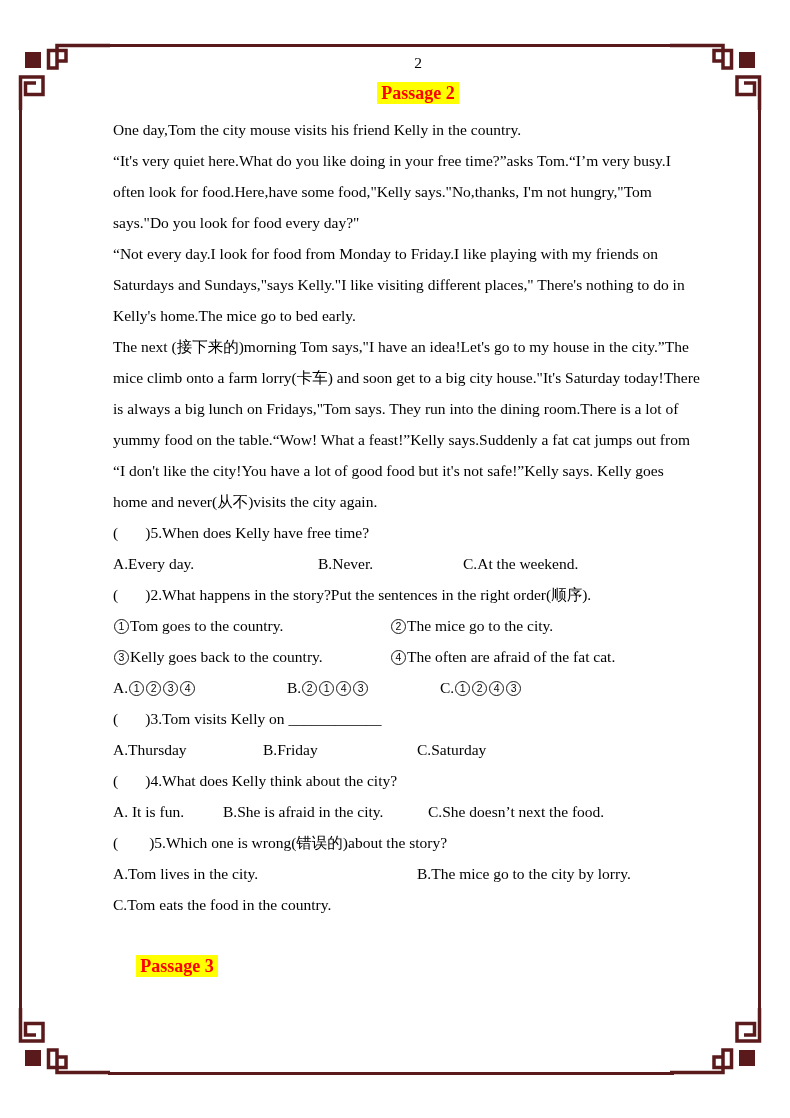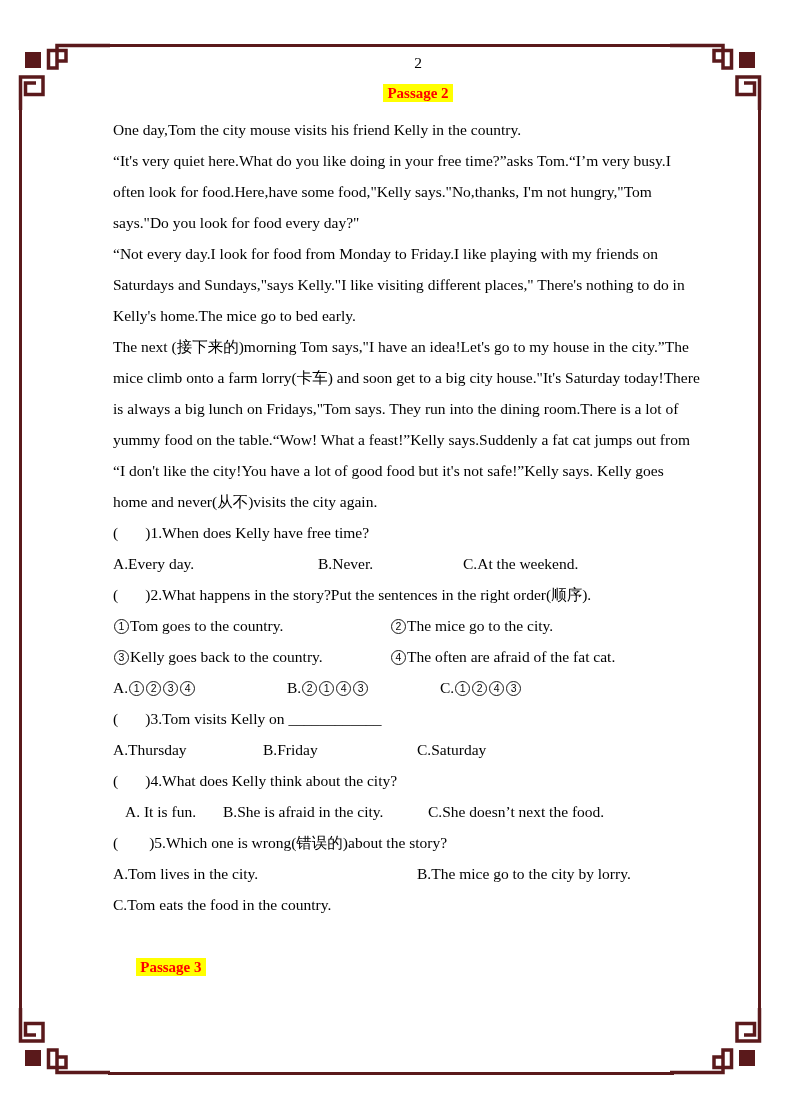--- a/index.html
+++ b/index.html
@@ -16,21 +16,21 @@
   .fl-right  { left:758px; top:108px; width:3px; height:904px; }
   .corner { position:absolute; width:110px; height:110px; }
   .c-tl { left:0;     top:0; }
   .c-tr { left:670px; top:0;     transform:scaleX(-1); }
   .c-bl { left:0;     top:1008px; transform:scaleY(-1); }
   .c-br { left:670px; top:1008px; transform:scale(-1,-1); }
   
   .page-num { position:absolute; top:52px; left:113px; width:610px; text-align:center;
               font-size:15.5px; line-height:22px; }
   .passage-title { position:absolute; top:80px; left:113px; width:610px; text-align:center; line-height:26px; }
-  .hl { background:#ffff00; color:#fe0000; font-weight:bold; font-size:15px; padding:1px 4px; }
+  .hl { background:#ffff00; color:#fe0000; font-weight:bold; font-size:18px; padding:1px 4px; }
   
   .content { position:absolute; left:113px; top:114px; width:610px; }
   .line { position:relative; height:31px; line-height:31px; font-size:15.5px; white-space:pre; }
   .seg  { position:absolute; top:0; white-space:pre; }
   .center { text-align:left; }
   .circ {
     display:inline-block; width:13px; height:13px; border:1.3px solid #1a1a1a; border-radius:50%;
     font-size:10.5px; line-height:13px; text-align:center; vertical-align:1.5px;
     font-family:"Liberation Sans","DejaVu Sans",sans-serif; margin:0 1px;
   }
@@ -81,21 +81,21 @@
     <div class="line">“Not every day.I look for food from Monday to Friday.I like playing with my friends on</div>
     <div class="line">Saturdays and Sundays,"says Kelly."I like visiting different places," There's nothing to do in</div>
     <div class="line">Kelly's home.The mice go to bed early.</div>
     <div class="line">The next (接下来的)morning Tom says,"I have an idea!Let's go to my house in the city.”The</div>
     <div class="line">mice climb onto a farm lorry(卡车) and soon get to a big city house."It's Saturday today!There</div>
     <div class="line">is always a big lunch on Fridays,"Tom says. They run into the dining room.There is a lot of</div>
     <div class="line">yummy food on the table.“Wow! What a feast!”Kelly says.Suddenly a fat cat jumps out from</div>
     <div class="line">“I don't like the city!You have a lot of good food but it's not safe!”Kelly says. Kelly goes</div>
     <div class="line">home and never(从不)visits the city again.</div>
 
-    <div class="line">(       )1.When does Kelly have free time?</div>
+    <div class="line">(       )5.When does Kelly have free time?</div>
     <div class="line">
       <span class="seg" style="left:0">A.Every day.</span>
       <span class="seg" style="left:205px">B.Never.</span>
       <span class="seg" style="left:350px">C.At the weekend.</span>
     </div>
 
     <div class="line">(       )2.What happens in the story?Put the sentences in the right order(顺序).</div>
     <div class="line">
       <span class="seg" style="left:0"><span class="circ">1</span><span>Tom goes to the country.</span></span>
       <span class="seg" style="left:277px"><span class="circ">2</span><span>The mice go to the city.</span></span>
@@ -112,21 +112,21 @@
 
     <div class="line">(       )3.Tom visits Kelly on ____________</div>
     <div class="line">
       <span class="seg" style="left:0">A.Thursday</span>
       <span class="seg" style="left:150px">B.Friday</span>
       <span class="seg" style="left:304px">C.Saturday</span>
     </div>
 
     <div class="line">(       )4.What does Kelly think about the city?</div>
     <div class="line">
-      <span class="seg" style="left:12px">A. It is fun.</span>
+      <span class="seg" style="left:0">A. It is fun.</span>
       <span class="seg" style="left:110px">B.She is afraid in the city.</span>
       <span class="seg" style="left:315px">C.She doesn’t next the food.</span>
     </div>
 
     <div class="line">(        )5.Which one is wrong(错误的)about the story?</div>
     <div class="line">
       <span class="seg" style="left:0">A.Tom lives in the city.</span>
       <span class="seg" style="left:304px">B.The mice go to the city by lorry.</span>
     </div>
     <div class="line">C.Tom eats the food in the country.</div>

